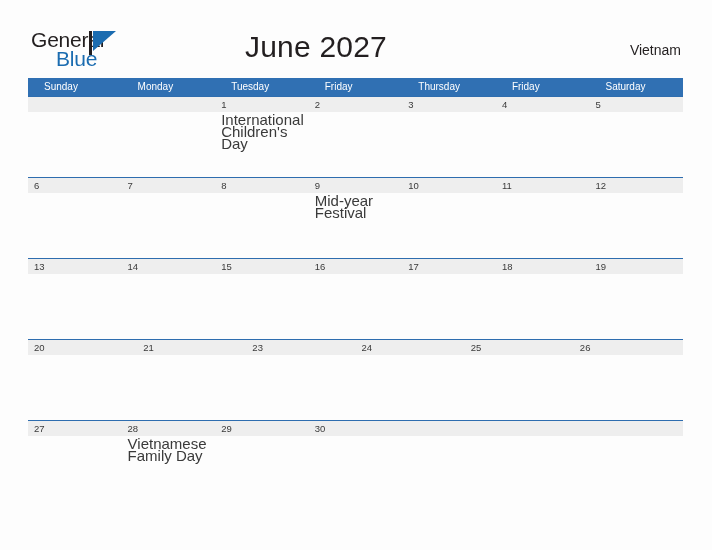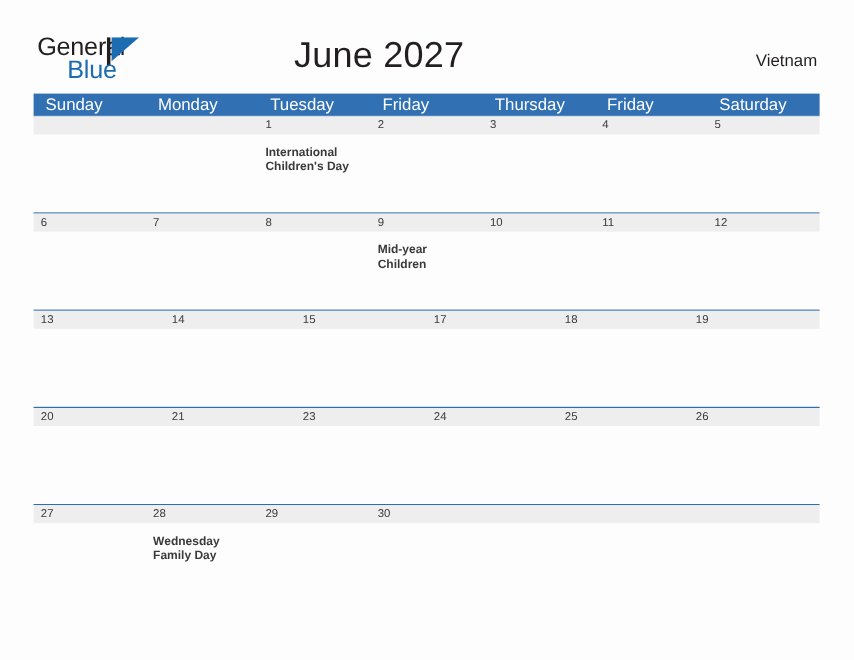--- a/index.html
+++ b/index.html
@@ -99,23 +99,23 @@
 
   .weekday-row {
     display: flex;
     width: 655px;
     height: 18px;
     background: #3070b3;
   }
   .weekday {
     flex: 1 1 0;
     box-sizing: border-box;
-    padding-left: 10px;
+    padding-left: 16px;
     color: #ffffff;
-    font-size: 14px;
+    font-size: 10px;
     line-height: 18px;
     white-space: nowrap;
     overflow: hidden;
   }
 
   .week-row {
     position: relative;
     width: 655px;
     height: 81px;
     border-top: 1.6px solid #2e6daf;
@@ -142,26 +142,25 @@
     padding: 0 5px 0 6px;
     overflow: hidden;
   }
   .day-num {
     font-size: 9.5px;
     line-height: 15px;
     color: #3a3a3a;
     height: 15px;
   }
   .day-event {
-    margin-top: 10px;
-    font-size: 10px;
+    margin-top: 2px;
+    font-size: 15px;
     line-height: 12px;
     color: #3a3a3a;
     word-wrap: break-word;
-    font-weight: bold;
   }
   .day-cell.empty .day-num { visibility: hidden; }
 </style>
 </head>
 <body>
 
 <div class="page">
 
   <div class="top-bar">
 
@@ -237,21 +236,21 @@
         <div class="day-cell">
             <div class="day-num">7</div>
             <div class="day-event"></div>
           </div>
         <div class="day-cell">
             <div class="day-num">8</div>
             <div class="day-event"></div>
           </div>
         <div class="day-cell">
             <div class="day-num">9</div>
-            <div class="day-event">Mid-year Children</div>
+            <div class="day-event">Mid-year Festival</div>
           </div>
         <div class="day-cell">
             <div class="day-num">10</div>
             <div class="day-event"></div>
           </div>
         <div class="day-cell">
             <div class="day-num">11</div>
             <div class="day-event"></div>
           </div>
         <div class="day-cell">
@@ -270,20 +269,24 @@
           </div>
         <div class="day-cell">
             <div class="day-num">14</div>
             <div class="day-event"></div>
           </div>
         <div class="day-cell">
             <div class="day-num">15</div>
             <div class="day-event"></div>
           </div>
         <div class="day-cell">
+            <div class="day-num">16</div>
+            <div class="day-event"></div>
+          </div>
+        <div class="day-cell">
             <div class="day-num">17</div>
             <div class="day-event"></div>
           </div>
         <div class="day-cell">
             <div class="day-num">18</div>
             <div class="day-event"></div>
           </div>
         <div class="day-cell">
             <div class="day-num">19</div>
             <div class="day-event"></div>
@@ -323,21 +326,21 @@
 
     <div class="week-row">
       <div class="daynum-band"></div>
       <div class="week-cells">
         <div class="day-cell">
             <div class="day-num">27</div>
             <div class="day-event"></div>
           </div>
         <div class="day-cell">
             <div class="day-num">28</div>
-            <div class="day-event">Wednesday Family Day</div>
+            <div class="day-event">Vietnamese Family Day</div>
           </div>
         <div class="day-cell">
             <div class="day-num">29</div>
             <div class="day-event"></div>
           </div>
         <div class="day-cell">
             <div class="day-num">30</div>
             <div class="day-event"></div>
           </div>
         <div class="day-cell empty">

